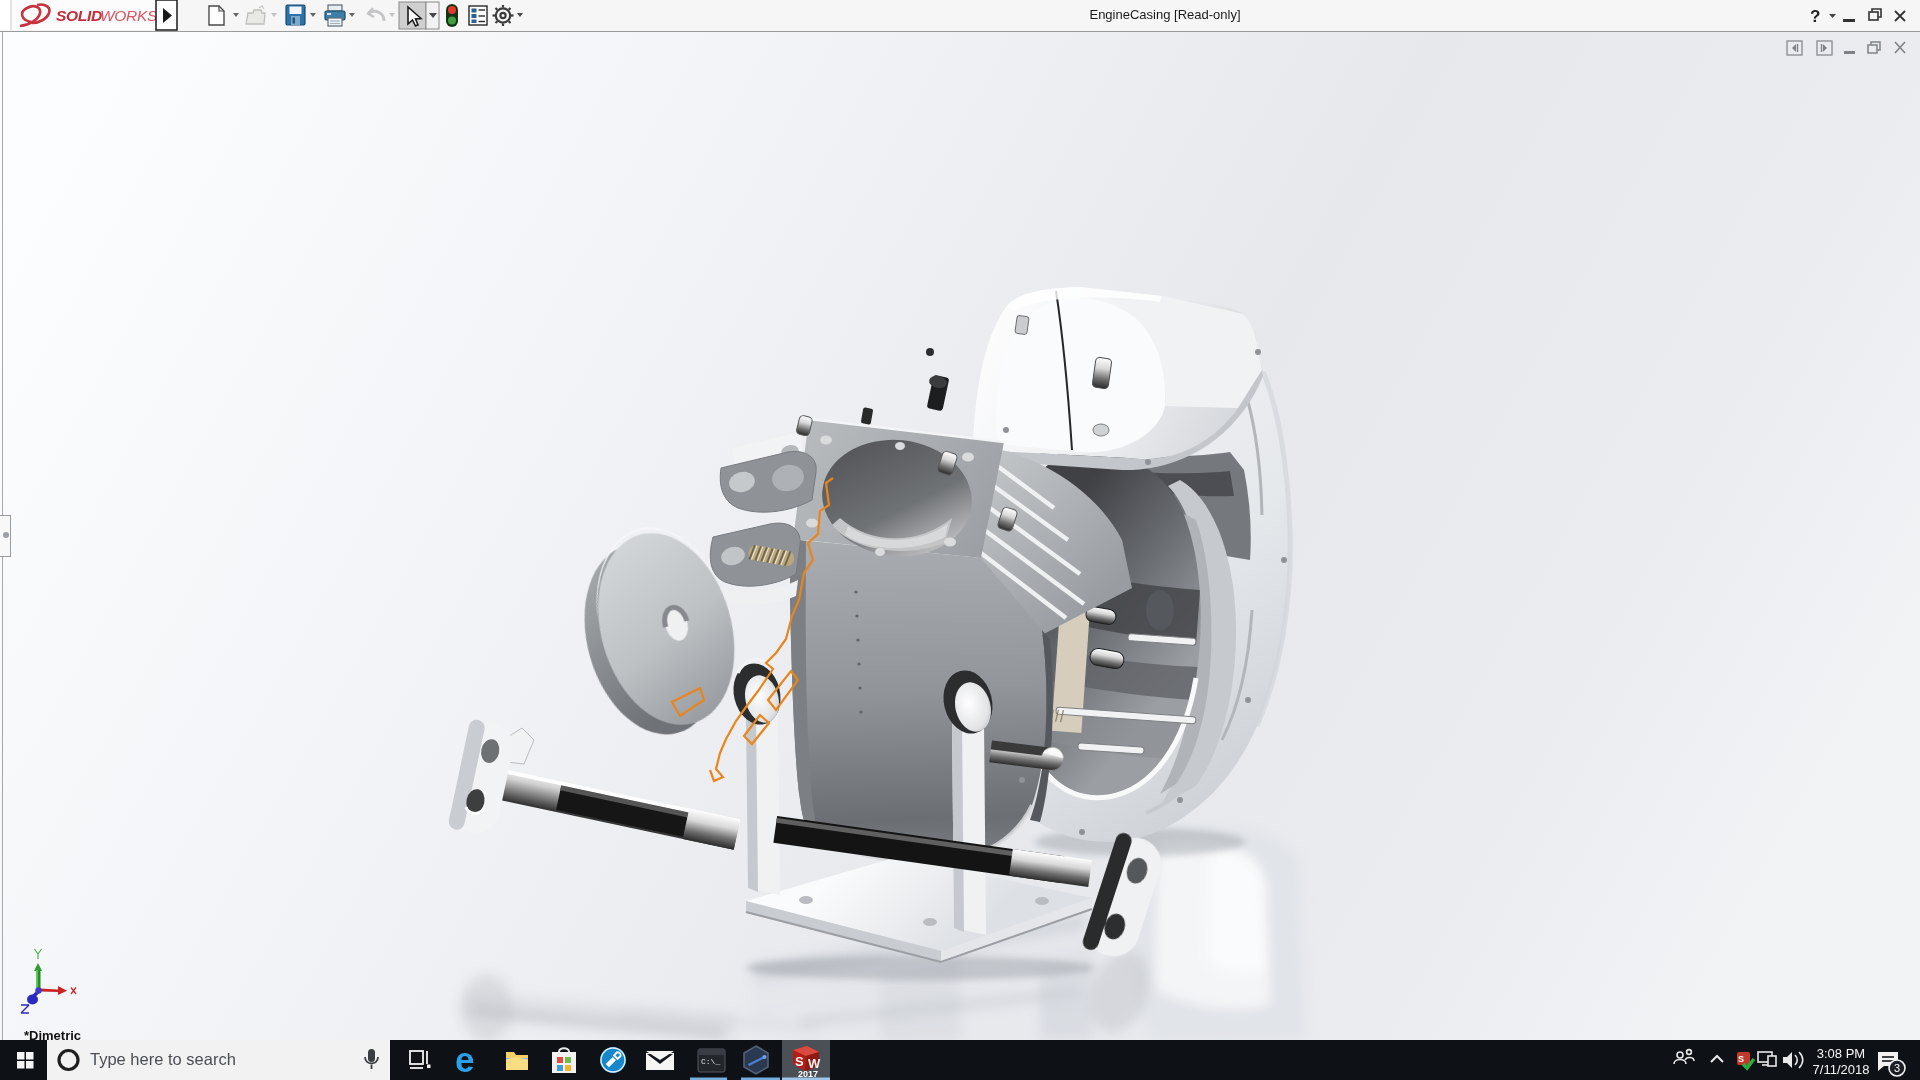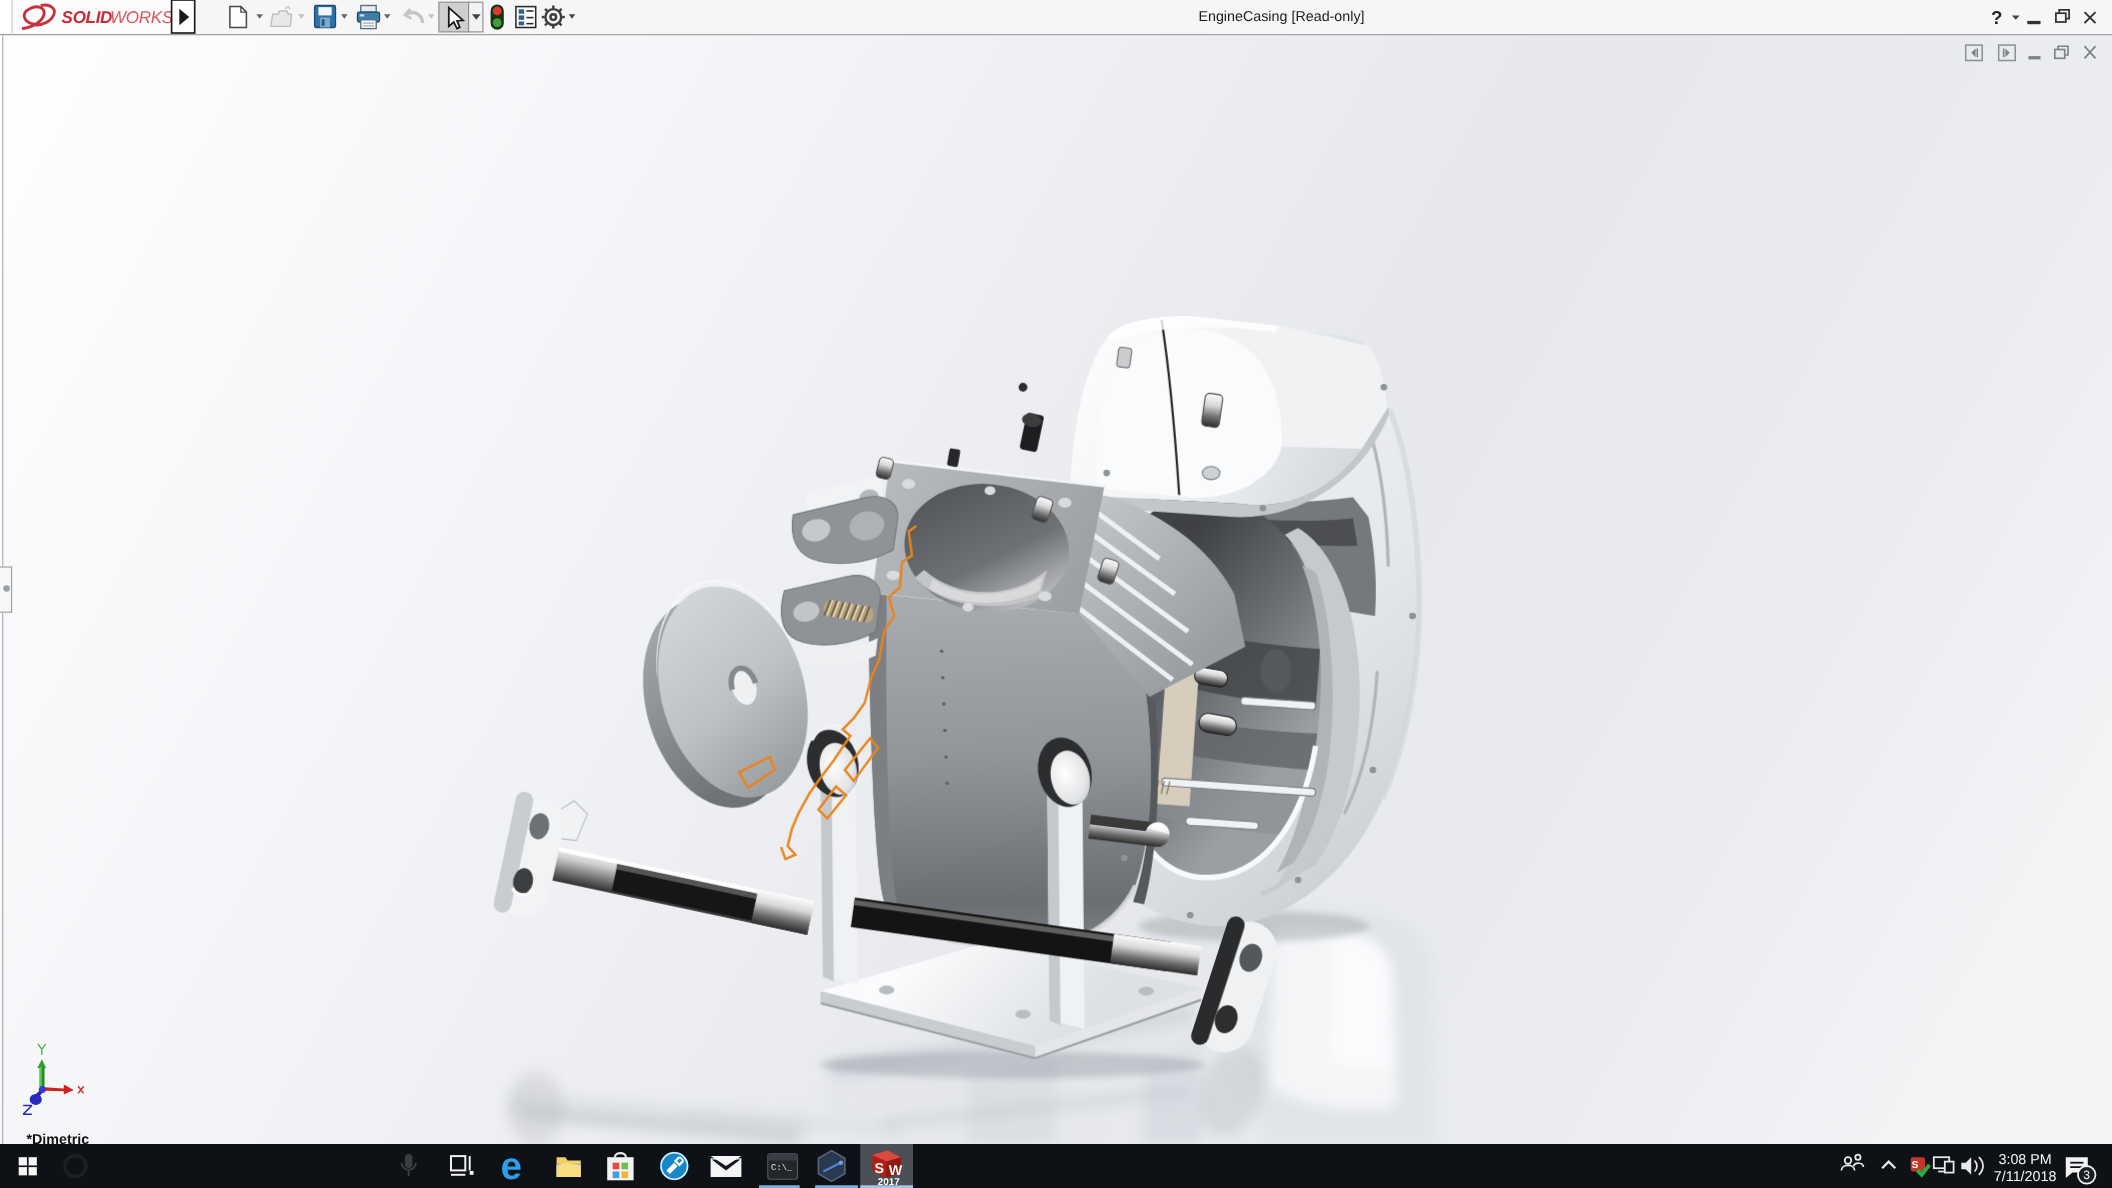--- a/index.html
+++ b/index.html
@@ -513,20 +513,23 @@
       <rect x="1843" y="19" width="12" height="3" fill="#333"></rect>
       <g fill="none" stroke="#333" stroke-width="1.6">
         <rect x="1869" y="12" width="9" height="8"></rect>
         <path d="M1872 12 V9 H1881 V17 H1878"></path>
       </g>
       <path d="M1895 11 L1905 21 M1905 11 L1895 21" stroke="#333" stroke-width="1.8"></path>
     </svg>
   </div>
 
   <div id="taskbar">
+    <div id="search">
+      <div id="search-text">Type here to search</div>
+    </div>
     <svg width="1920" height="40" style="position:absolute;left:0;top:0">
 
       <g fill="#f5f5f5">
         <rect x="17" y="12" width="7.5" height="7.5"></rect>
         <rect x="26" y="12" width="7.5" height="7.5"></rect>
         <rect x="17" y="21" width="7.5" height="7.5"></rect>
         <rect x="26" y="21" width="7.5" height="7.5"></rect>
       </g>
 
       <circle cx="68.5" cy="20" r="9.5" fill="none" stroke="#1f1f1f" stroke-width="3.2"></circle>

